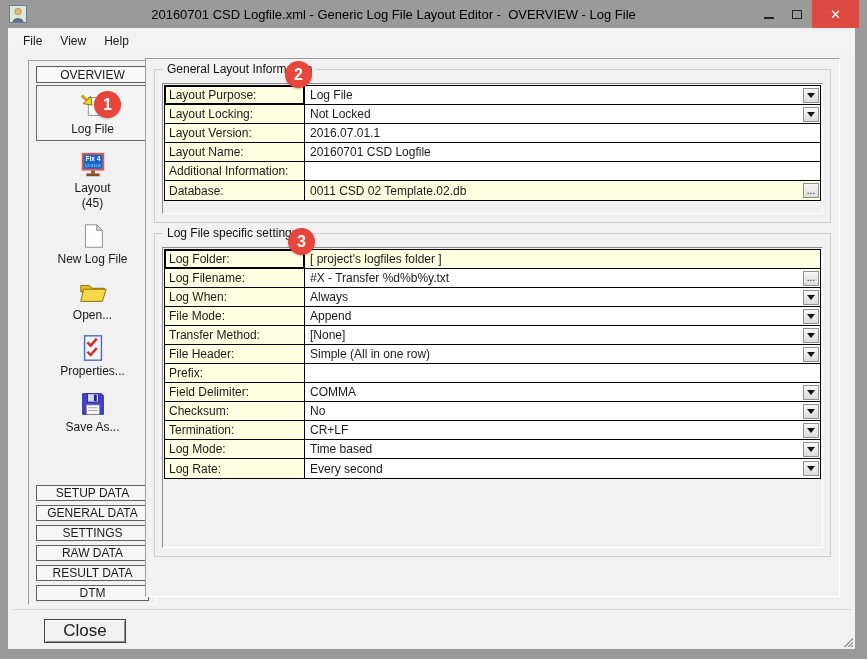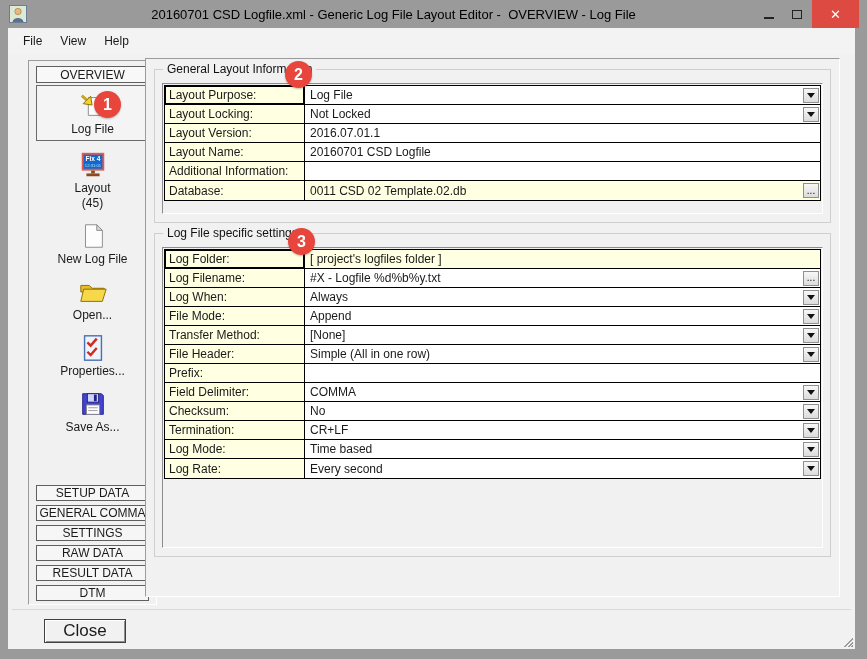--- a/index.html
+++ b/index.html
@@ -224,21 +224,21 @@
               <rect x="9" y="17" width="14" height="10" fill="#ffffff" stroke="#888"></rect>
               <line x1="11" y1="20" x2="21" y2="20" stroke="#999"></line>
               <line x1="11" y1="23" x2="21" y2="23" stroke="#999"></line>
             </svg>
           </div>
           <div class="tool-label">Save As...</div>
         </div>
       </div>
     <div class="nav-buttons" id="navButtons">
         <div class="nav-btn">SETUP DATA</div>
-        <div class="nav-btn">GENERAL COMMA</div>
+        <div class="nav-btn">GENERAL DATA</div>
         <div class="nav-btn">SETTINGS</div>
         <div class="nav-btn">RAW DATA</div>
         <div class="nav-btn">RESULT DATA</div>
         <div class="nav-btn">DTM</div>
       </div>
   </div>
 
   <div class="main-panel">
 
     <div class="groupbox g1">
@@ -298,21 +298,21 @@
         <div class="rows-block" id="settingsRows">
             <div class="prop-row focused">
               <div class="cell-label">Log Folder:</div>
               <div class="cell-value ro">
                 <span class="value-text">[ project's logfiles folder ]</span>
               </div>
             </div>
             <div class="prop-row">
               <div class="cell-label">Log Filename:</div>
               <div class="cell-value">
-                <span class="value-text">#X - Logfile %d%b%y.txt</span>
+                <span class="value-text">#X - Transfer %d%b%y.txt</span>
                 <div class="mini-btn">...</div>
               </div>
             </div>
             <div class="prop-row">
               <div class="cell-label">Log When:</div>
               <div class="cell-value">
                 <span class="value-text">Always</span>
                 <div class="mini-btn">
                   <span class="tri"></span>
                 </div>

